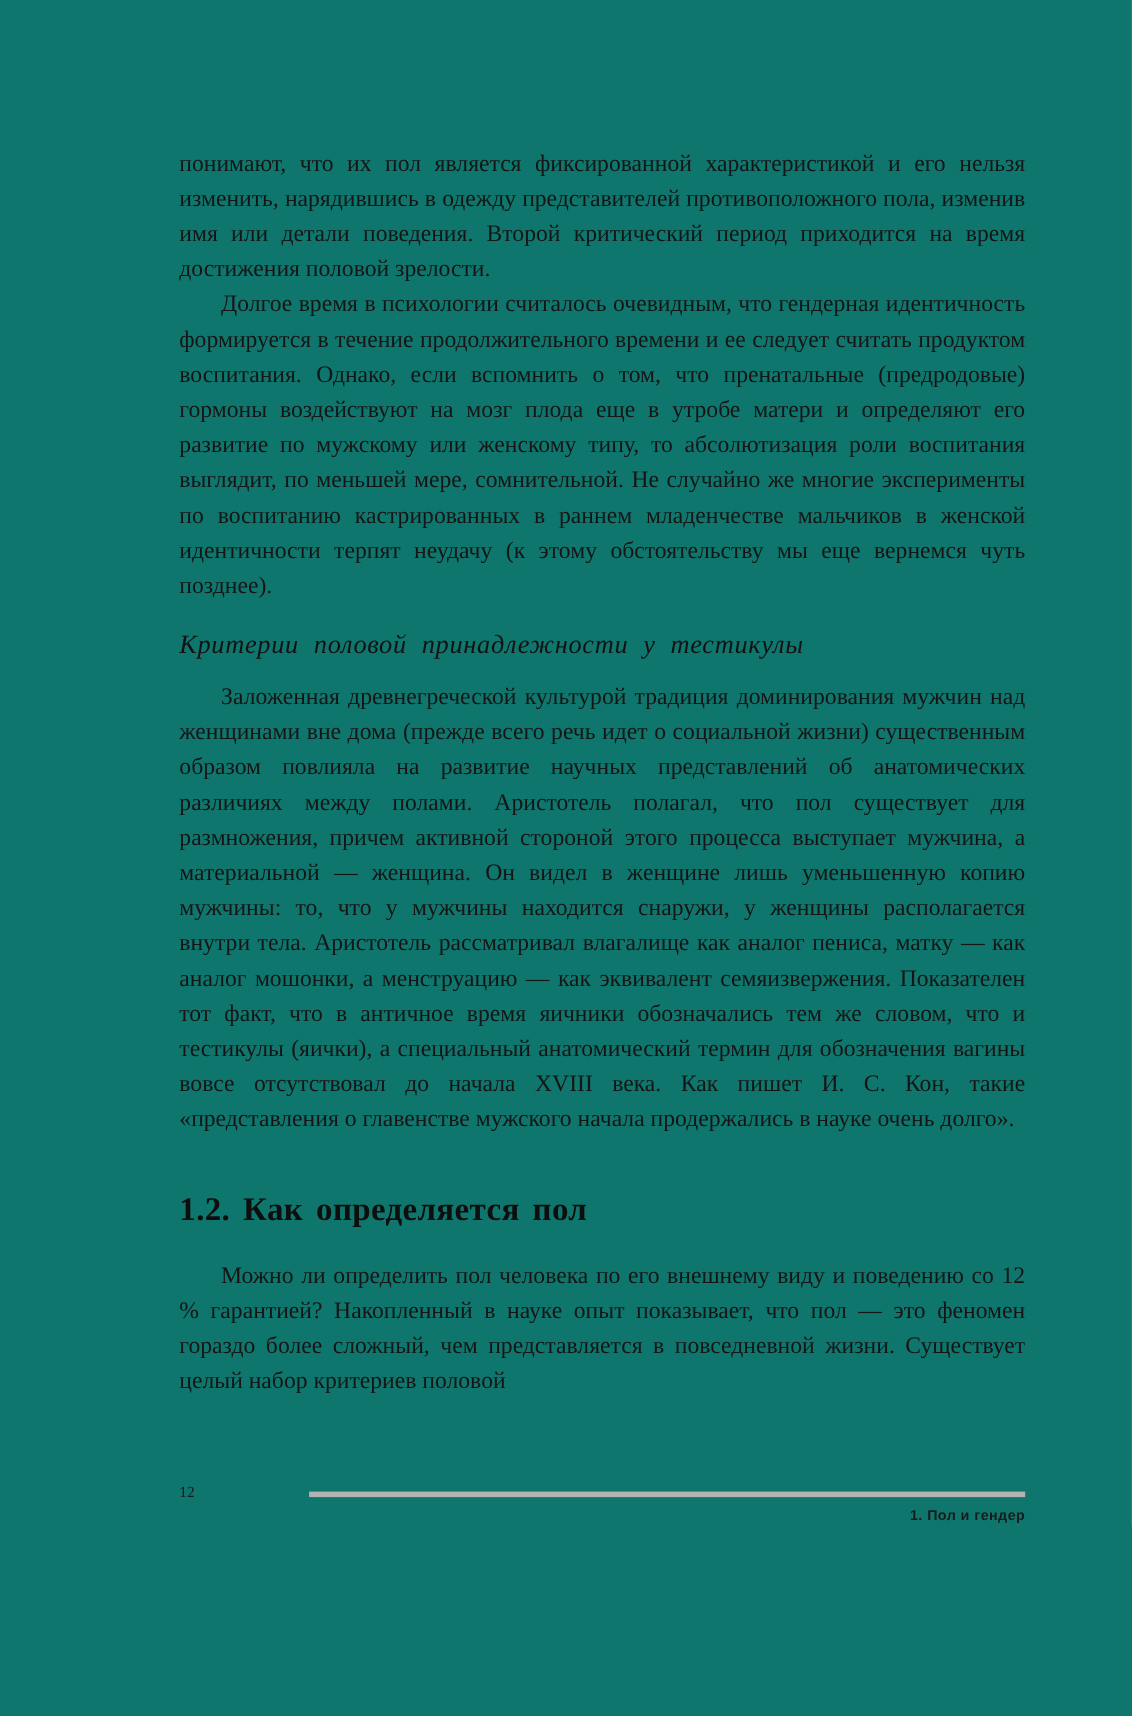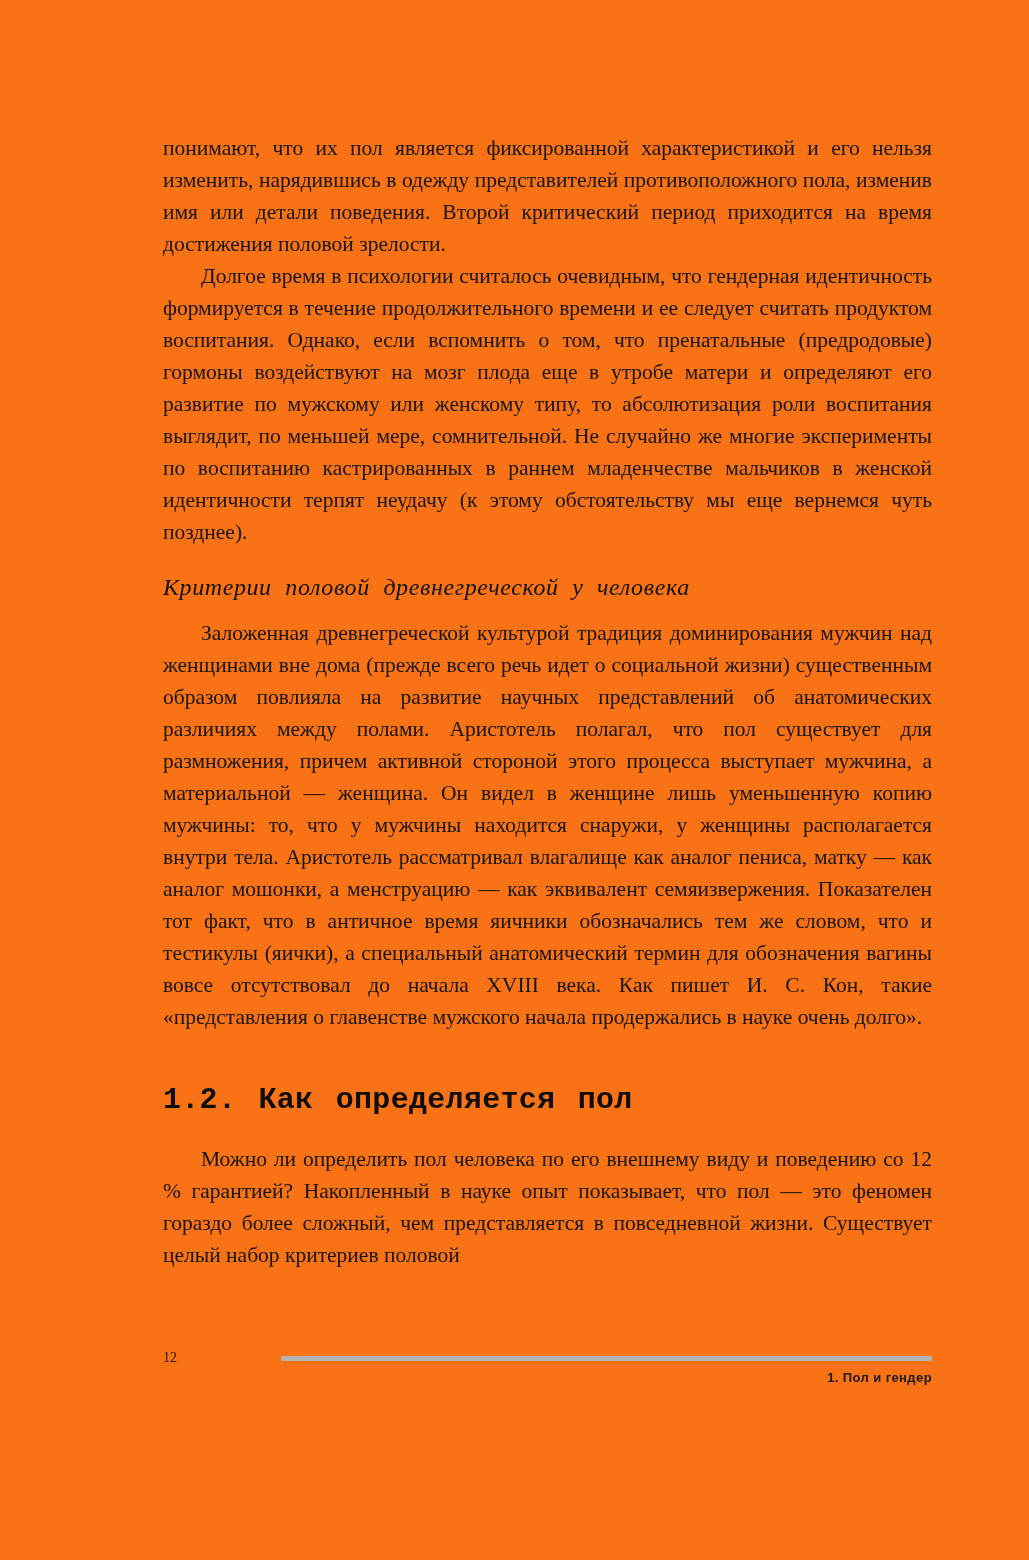--- a/index.html
+++ b/index.html
@@ -1,21 +1,21 @@
 <!DOCTYPE html>
 <html lang="ru"><head>
 <meta charset="utf-8">
 <style>
   * { margin: 0; padding: 0; box-sizing: border-box; }
   html, body { background: #ffffff; }
   .page {
     position: relative;
     width: 1029px;
     height: 1560px;
-    background: #f97316;
+    background: #0f766e;
     font-family: "Liberation Serif", serif;
     color: #151515;
     overflow: hidden;
   }
   .text-block {
     position: absolute;
     left: 163px;
     top: 132px;
     width: 769px;
   }
@@ -38,21 +38,20 @@
     color: #121212;
   }
   .section-heading {
     font-size: 30px;
     font-weight: bold;
     margin-top: 50px;
     margin-bottom: 26px;
     letter-spacing: 0.3px;
     word-spacing: 4px;
     color: #0e0e0e;
-    font-family: Liberation Mono, monospace;
   }
   .footer {
     position: absolute;
     left: 163px;
     width: 769px;
     top: 1348px;
     height: 52px;
   }
   .page-number {
     position: absolute;
@@ -84,21 +83,21 @@
 <body>
 
 <div class="page">
 
   <div class="text-block">
 
     <p class="para no-indent">понимают, что их пол является фиксированной характеристикой и его нельзя изменить, нарядившись в одежду представителей противоположного пола, изменив имя или детали поведения. Второй критический период приходится на время достижения половой зрелости.</p>
 
     <p class="para">Долгое время в психологии считалось очевидным, что гендерная идентичность формируется в течение продолжительного времени и ее следует считать продуктом воспитания. Однако, если вспомнить о том, что пренатальные (предродовые) гормоны воздействуют на мозг плода еще в утробе матери и определяют его развитие по мужскому или женскому типу, то абсолютизация роли воспитания выглядит, по меньшей мере, сомнительной. Не случайно же многие эксперименты по воспитанию кастрированных в раннем младенчестве мальчиков в женской идентичности терпят неудачу (к этому обстоятельству мы еще вернемся чуть позднее).</p>
 
-    <h3 class="subheading">Критерии половой древнегреческой у человека</h3>
+    <h3 class="subheading">Критерии половой принадлежности у тестикулы</h3>
 
     <p class="para">Заложенная древнегреческой культурой традиция доминирования мужчин над женщинами вне дома (прежде всего речь идет о социальной жизни) существенным образом повлияла на развитие научных представлений об анатомических различиях между полами. Аристотель полагал, что пол существует для размножения, причем активной стороной этого процесса выступает мужчина, а материальной — женщина. Он видел в женщине лишь уменьшенную копию мужчины: то, что у мужчины находится снаружи, у женщины располагается внутри тела. Аристотель рассматривал влагалище как аналог пениса, матку — как аналог мошонки, а менструацию — как эквивалент семяизвержения. Показателен тот факт, что в античное время яичники обозначались тем же словом, что и тестикулы (яички), а специальный анатомический термин для обозначения вагины вовсе отсутствовал до начала XVIII века. Как пишет И. С. Кон, такие «представления о главенстве мужского начала продержались в науке очень долго».</p>
 
     <h2 class="section-heading">1.2.  Как определяется пол</h2>
 
     <p class="para">Можно ли определить пол человека по его внешнему виду и поведению со 12 % гарантией? Накопленный в науке опыт показывает, что пол — это феномен гораздо более сложный, чем представляется в повседневной жизни. Существует целый набор критериев половой</p>
 
   </div>
 
   <div class="footer">

